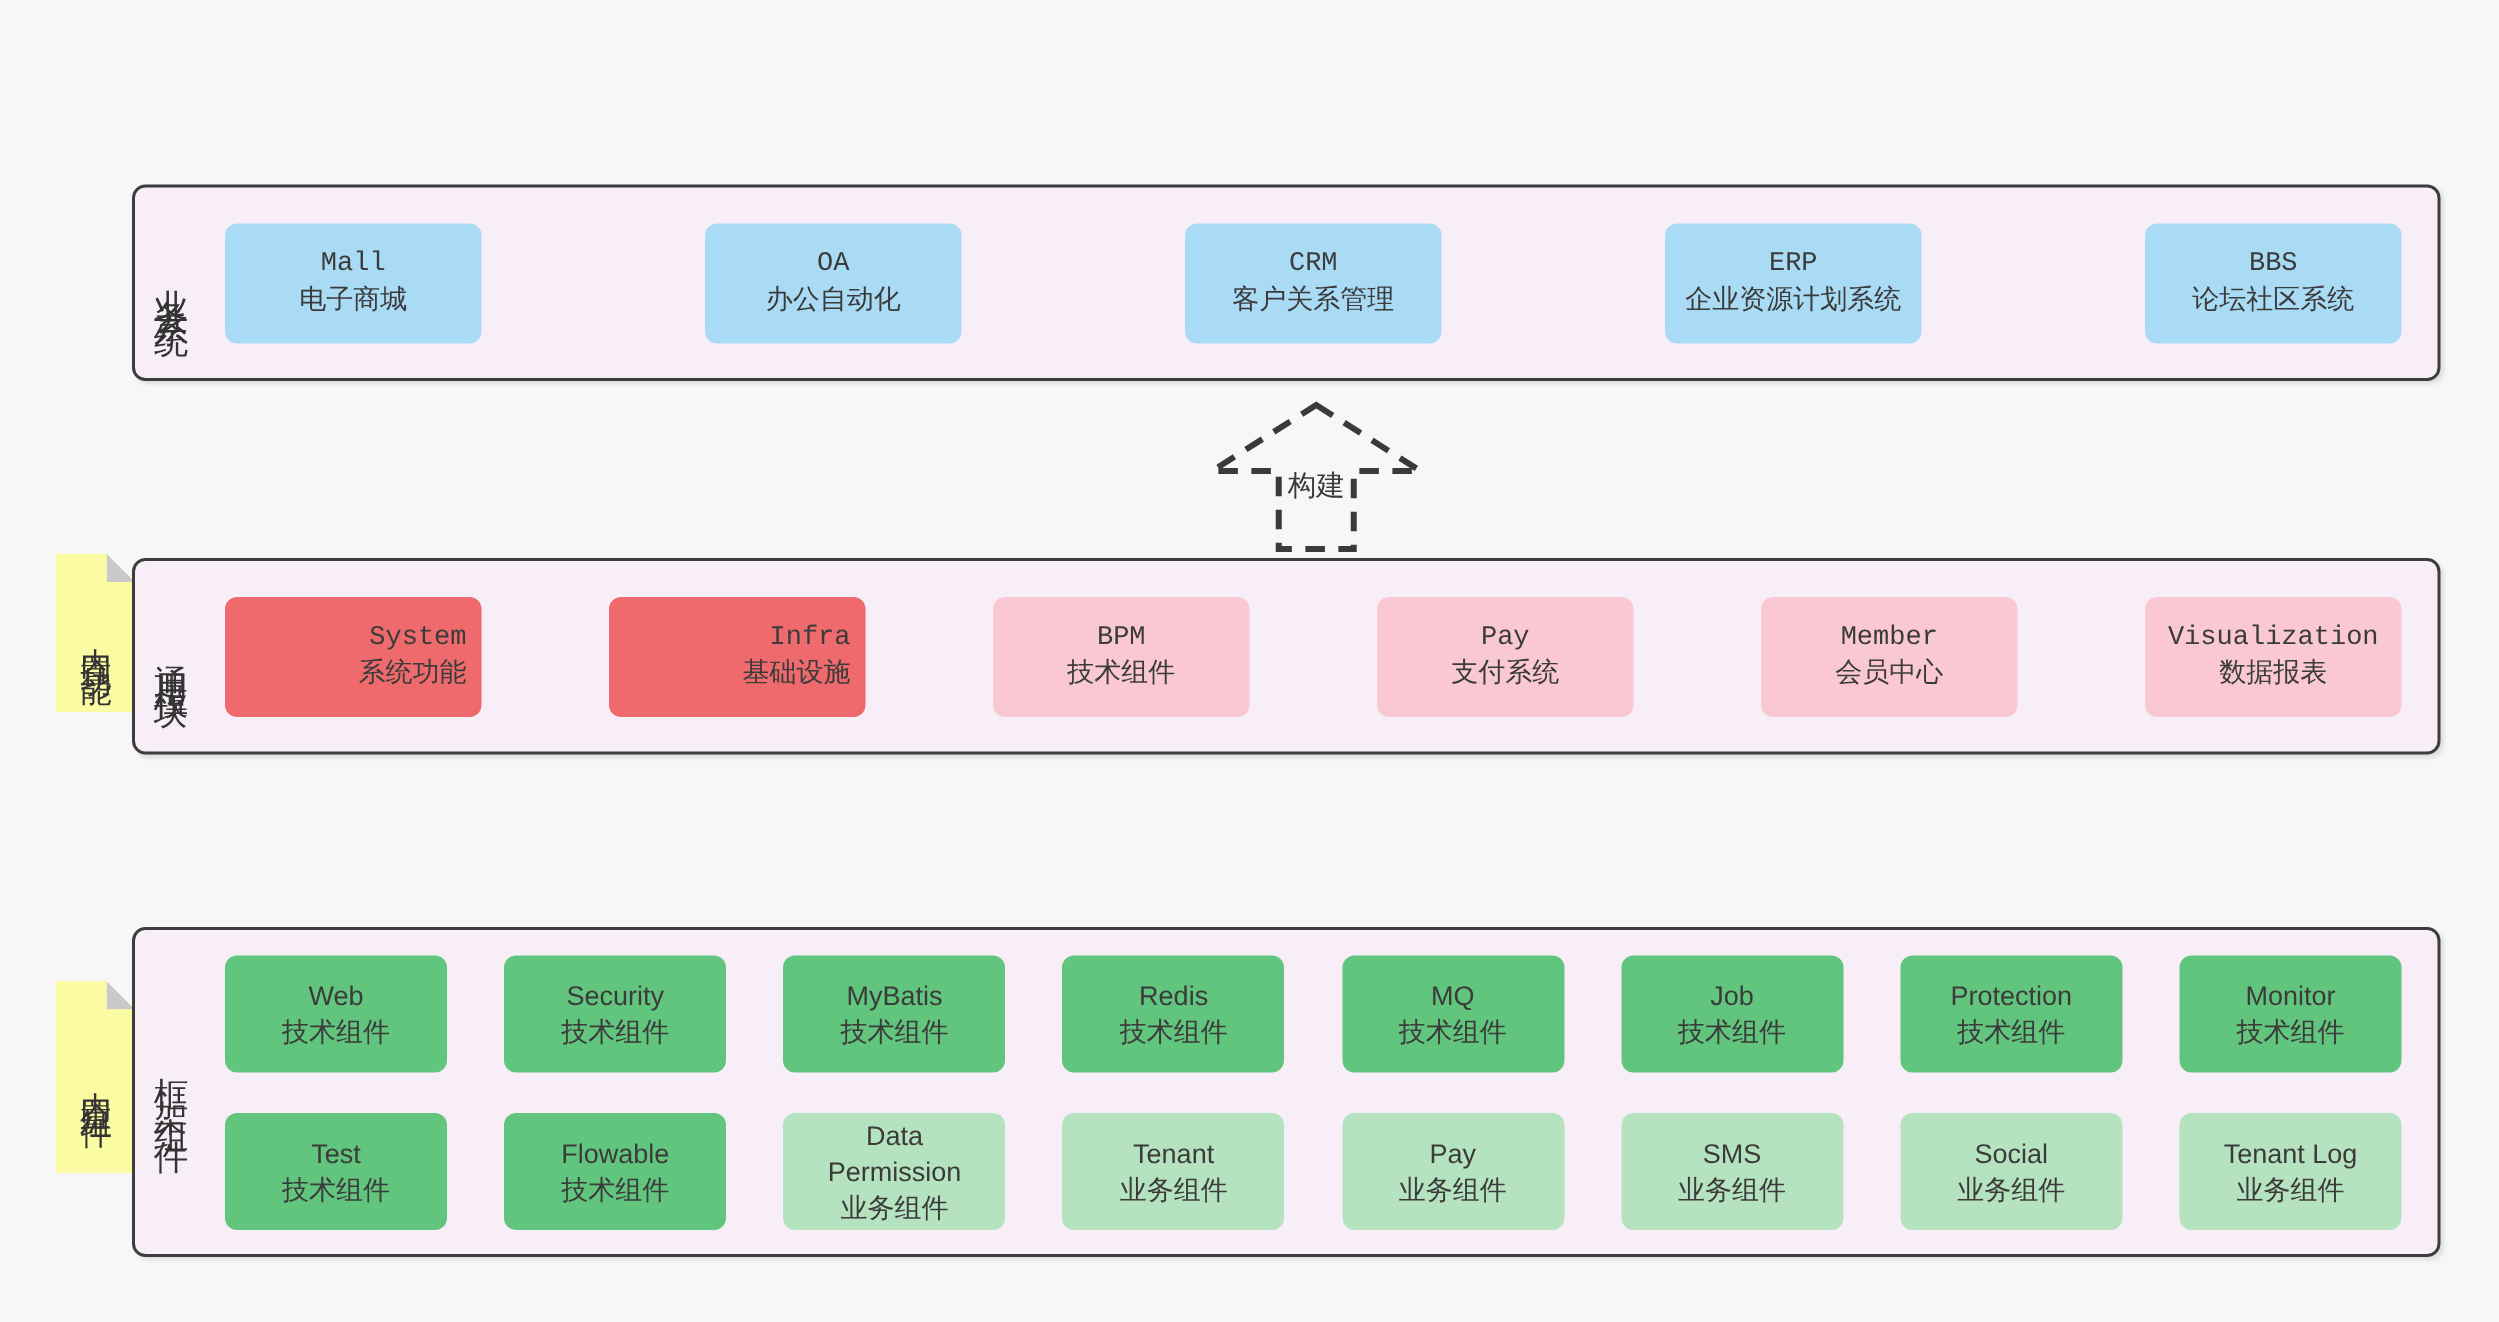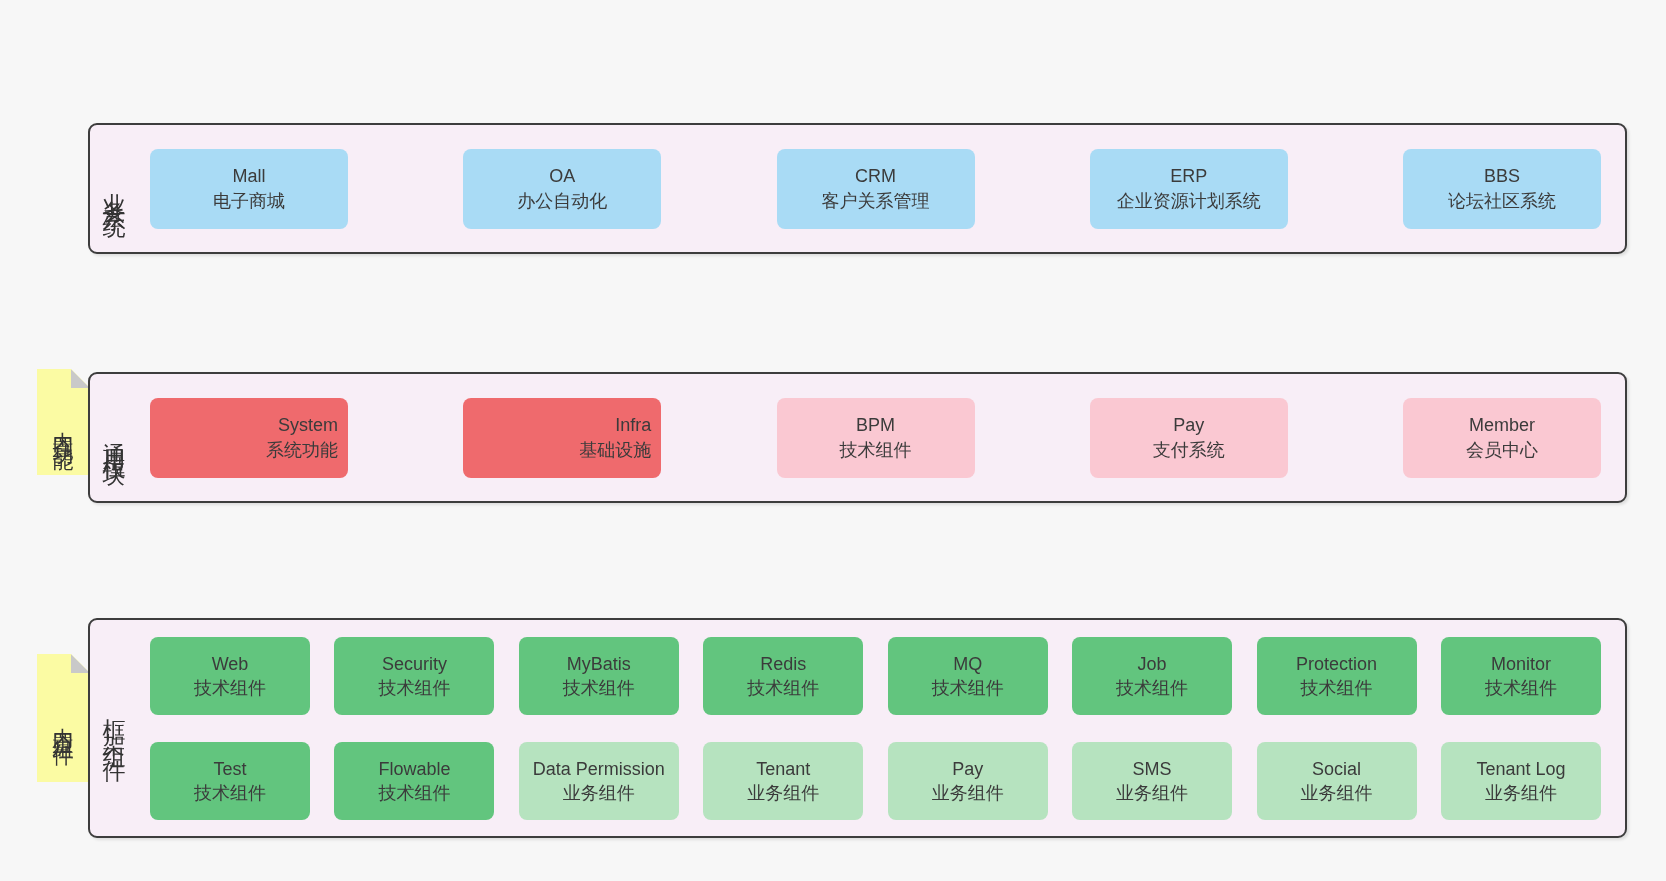--- a/index.html
+++ b/index.html
@@ -49,22 +49,22 @@
   }
   .row{display:flex; justify-content:space-between; align-items:center;}
 
   
   .box{
     border-radius:8px;
     display:flex; flex-direction:column; align-items:center; justify-content:center;
     text-align:center; font-size:18px; line-height:25px; color:var(--text);
     padding:0 10px;
   }
-  .w-lg{width:198px; height:80px;}
-  .w-sm{width:160px; height:78px; line-height:24px;}
+  .w-lg{width:171px; height:80px;font-family:Liberation Mono, monospace;}
+  .w-sm{width:148px; height:78px; line-height:24px;}
   .v-blue{background:var(--blue);}
   .v-red{background:var(--red);align-items:flex-end;}
   .v-pink{background:var(--pink);}
   .v-green{background:var(--green);}
   .v-green-light{background:var(--green-light);}
 
   
   .sticky{
     position:absolute; left:37px; width:53px;
     background:var(--sticky-yellow);
@@ -137,20 +137,26 @@
             <div class="box-sub">企业资源计划系统</div>
           </div>
           <div class="box v-blue w-lg">
             <div class="box-name">BBS</div>
             <div class="box-sub">论坛社区系统</div>
           </div>
         </div>
       </div>
   </section>
 
+  <div class="arrow" id="arrow-build">
+    <svg viewBox="0 0 145 104">
+      <polygon points="72.5,4 142,48 97.5,48 97.5,100 47.5,100 47.5,48 3,48"></polygon>
+    </svg>
+    <span class="arrow-label">构建</span>
+  </div>
 
   <section class="panel" id="panel-modules">
     <div class="side-label">
       <span>通用模块</span>
     </div>
     <div class="rows">
         <div class="row">
           <div class="box v-red w-lg">
             <div class="box-name">System</div>
             <div class="box-sub">系统功能</div>
@@ -164,20 +170,24 @@
             <div class="box-sub">技术组件</div>
           </div>
           <div class="box v-pink w-lg">
             <div class="box-name">Pay</div>
             <div class="box-sub">支付系统</div>
           </div>
           <div class="box v-pink w-lg">
             <div class="box-name">Member</div>
             <div class="box-sub">会员中心</div>
           </div>
+          <div class="box v-pink w-lg">
+            <div class="box-name">Visualization</div>
+            <div class="box-sub">数据报表</div>
+          </div>
         </div>
       </div>
   </section>
 
 
   <section class="panel" id="panel-components">
     <div class="side-label">
       <span>框架组件</span>
     </div>
     <div class="rows">

